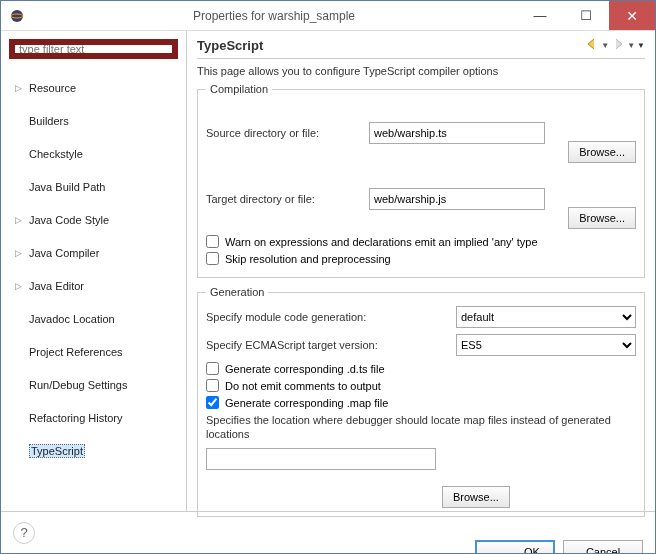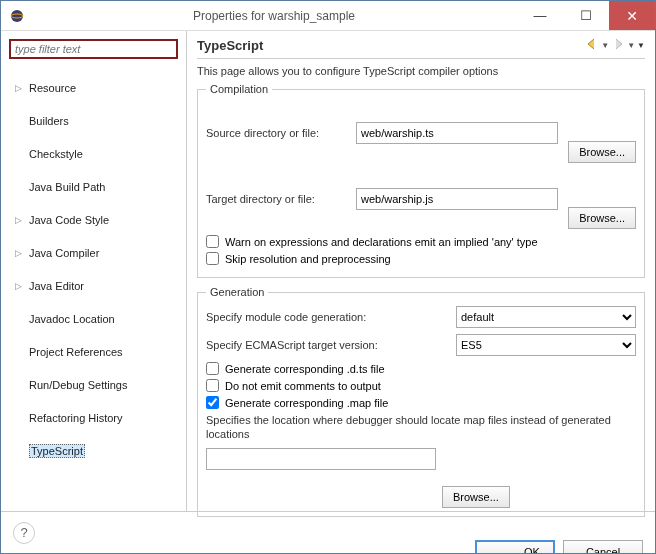--- a/index.html
+++ b/index.html
@@ -7,34 +7,34 @@
 .titlebar { height: 30px; background: #fff; display: flex; align-items: center; padding: 0 0 0 8px; border-bottom: 1px solid #ddd; justify-content: flex-end; }
 .titlebar-icon { width: 16px; height: 16px; margin-right: 6px; }
 .titlebar-icon svg { width: 16px; height: 16px; }
 .titlebar-title { flex: 1; text-align: center; color: #555; font-size: 12px; }
 .titlebar-btns { display: flex; height: 100%; }
 .titlebar-btn { width: 46px; height: 100%; display: flex; align-items: center; justify-content: center; font-family: Arial; }
 .tb-close { background: #c75050; color: #fff; font-size: 14px; }
 .tb-min, .tb-max { color: #333; font-size: 13px; }
 .body { display: flex; height: 480px; }
 .sidebar { width: 186px; border-right: 1px solid #ccc; padding: 8px; }
-.filter-input { width: 100%; height: 20px; border: 2px solid #7f1d1d; padding: 2px 4px; color: #888; font-style: italic; font-size: 11px; margin-bottom: 4px; }
+.filter-input { width: 100%; height: 20px; border: 6px solid #7f1d1d; padding: 2px 4px; color: #888; font-size: 11px; margin-bottom: 4px; }
 .tree { list-style: none; padding-left: 4px; }
 .tree li { padding: 2px 0 2px 16px; color: #222; cursor: default; position: relative; margin-top: 17px; }
 .tree li.exp::before { content: "▷"; position: absolute; left: 2px; color: #888; font-size: 9px; top: 3px; }
 .tree li.selected span.lbl { border: 1px dotted #666; background: #cde8ff; padding: 0 1px; }
 .main { flex: 1; padding: 6px 10px 0 10px; display: flex; flex-direction: column; }
 .main-header { display: flex; align-items: center; border-bottom: 1px solid #ccc; padding-bottom: 5px; }
 .main-title { font-weight: bold; font-size: 13px; flex: 1; color: #333; }
 .nav-icons { display: flex; gap: 2px; align-items: center; }
 .nav-arrow { width: 14px; height: 14px; }
 .desc { color: #333; padding: 6px 0 6px 0; }
 .fieldset { border: 1px solid #ccc; margin-bottom: 8px; padding: 8px 8px 8px 8px; }
 .fieldset-legend { color: #333; padding: 0 4px; font-size: 11px; }
-.row { display: flex; align-items: center; margin-bottom: 6px; gap: 10px; }
+.row { display: flex; align-items: center; margin-bottom: 6px; gap: 23px; }
 .row-label { width: 140px; color: #333; }
 .row input[type=text] { flex: 1; height: 22px; border: 1px solid #aaa; padding: 2px 4px; font-size: 11px; }
 .btn { height: 22px; border: 1px solid #aaa; background: linear-gradient(#fdfdfd,#e8e8e8); padding: 0 10px; font-size: 11px; cursor: default; min-width: 60px; margin-top: 38px; }
 .chk-row { display: flex; align-items: center; gap: 6px; margin: 4px 0; }
 .chk-row input[type=checkbox] { width: 13px; height: 13px; }
 .sel { height: 22px; border: 1px solid #aaa; font-size: 11px; width: 180px; background: #fff; }
 .gen-row { display: flex; align-items: center; justify-content: space-between; margin-bottom: 6px; }
 .gen-label { color: #333; }
 .map-desc { color: #333; margin: 4px 0 6px 0; line-height: 1.3; }
 .map-row { display: flex; gap: 6px; }

